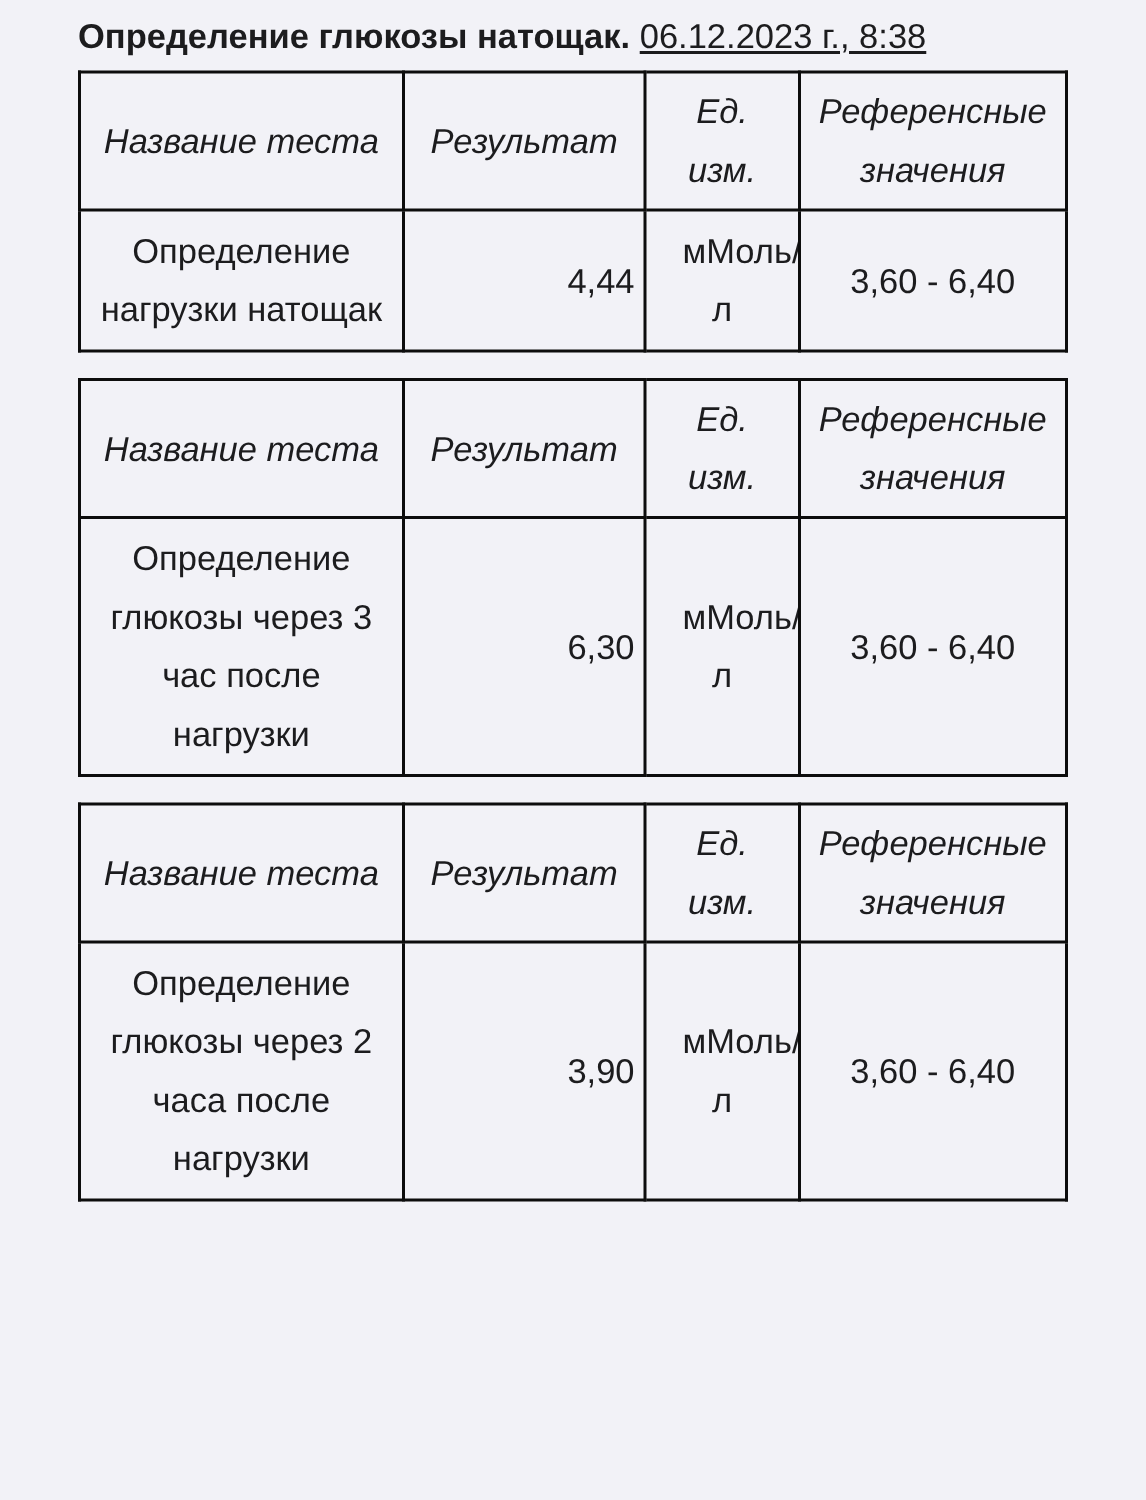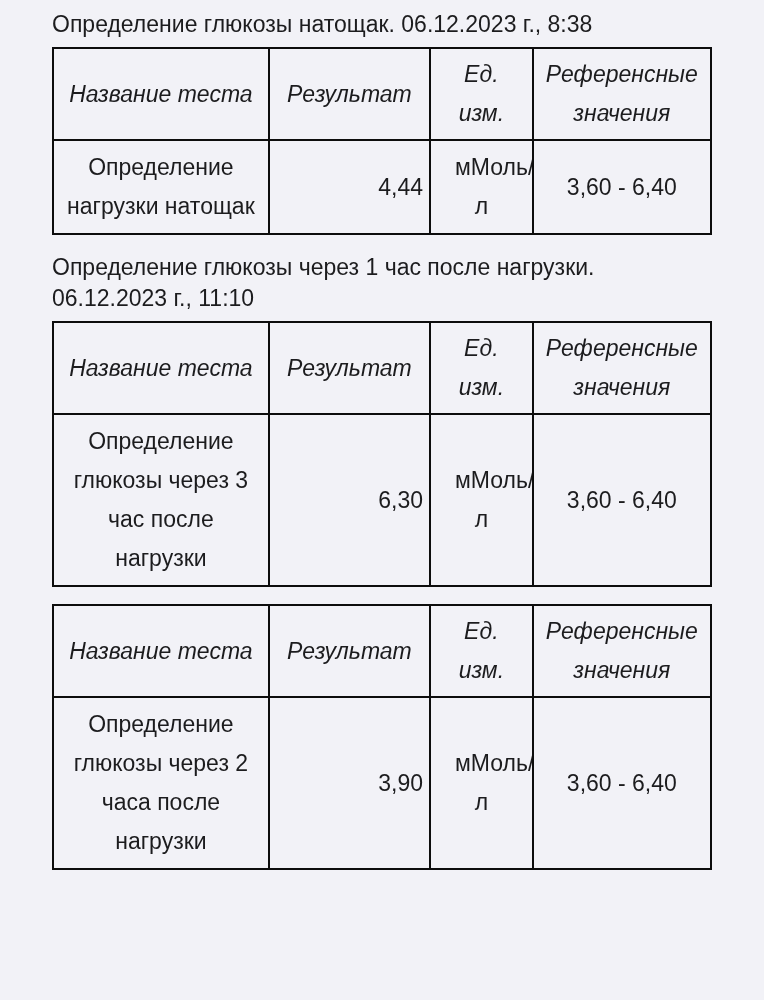--- a/index.html
+++ b/index.html
@@ -15,25 +15,26 @@
     color: #1c1c1e;
     font-family: "Liberation Sans", "DejaVu Sans", sans-serif;
   }
   .section-title {
     font-size: 23px;
     line-height: 31px;
     font-weight: 400;
     margin: 0 0 7px 0;
   }
   .section-title .title-bold {
-    font-weight: 400;
+    font-weight: 700;
   }
   .section-title .title-date {
     white-space: nowrap;
     font-weight: 400;
+    text-decoration: underline;
   }
   table.results-table {
     width: 660px;
     table-layout: fixed;
     border-collapse: collapse;
     margin: 0 0 17px 0;
   }
   .col-name  { width: 32.8%; }
   .col-res   { width: 24.5%; }
   .col-units { width: 15.6%; }
@@ -85,21 +86,20 @@
         <td class="cell-name">Определение нагрузки натощак</td>
         <td class="cell-result">4,44</td>
         <td class="cell-units">мМоль/л</td>
         <td class="cell-reference">3,60 - 6,40</td>
       </tr>
     </tbody>
   </table>
 </section>
 
 <section>
-  <h2 class="section-title"><span class="title-bold">Определение глюкозы через 1 час после нагрузки.</span> <span class="title-date">06.12.2023 г., 11:10</span></h2>
   <table class="results-table">
     <colgroup>
       <col class="col-name">
         <col class="col-res">
         <col class="col-units">
         <col class="col-ref">
     </colgroup>
     <thead>
       <tr>
         <th class="h-name">Название теста</th>

